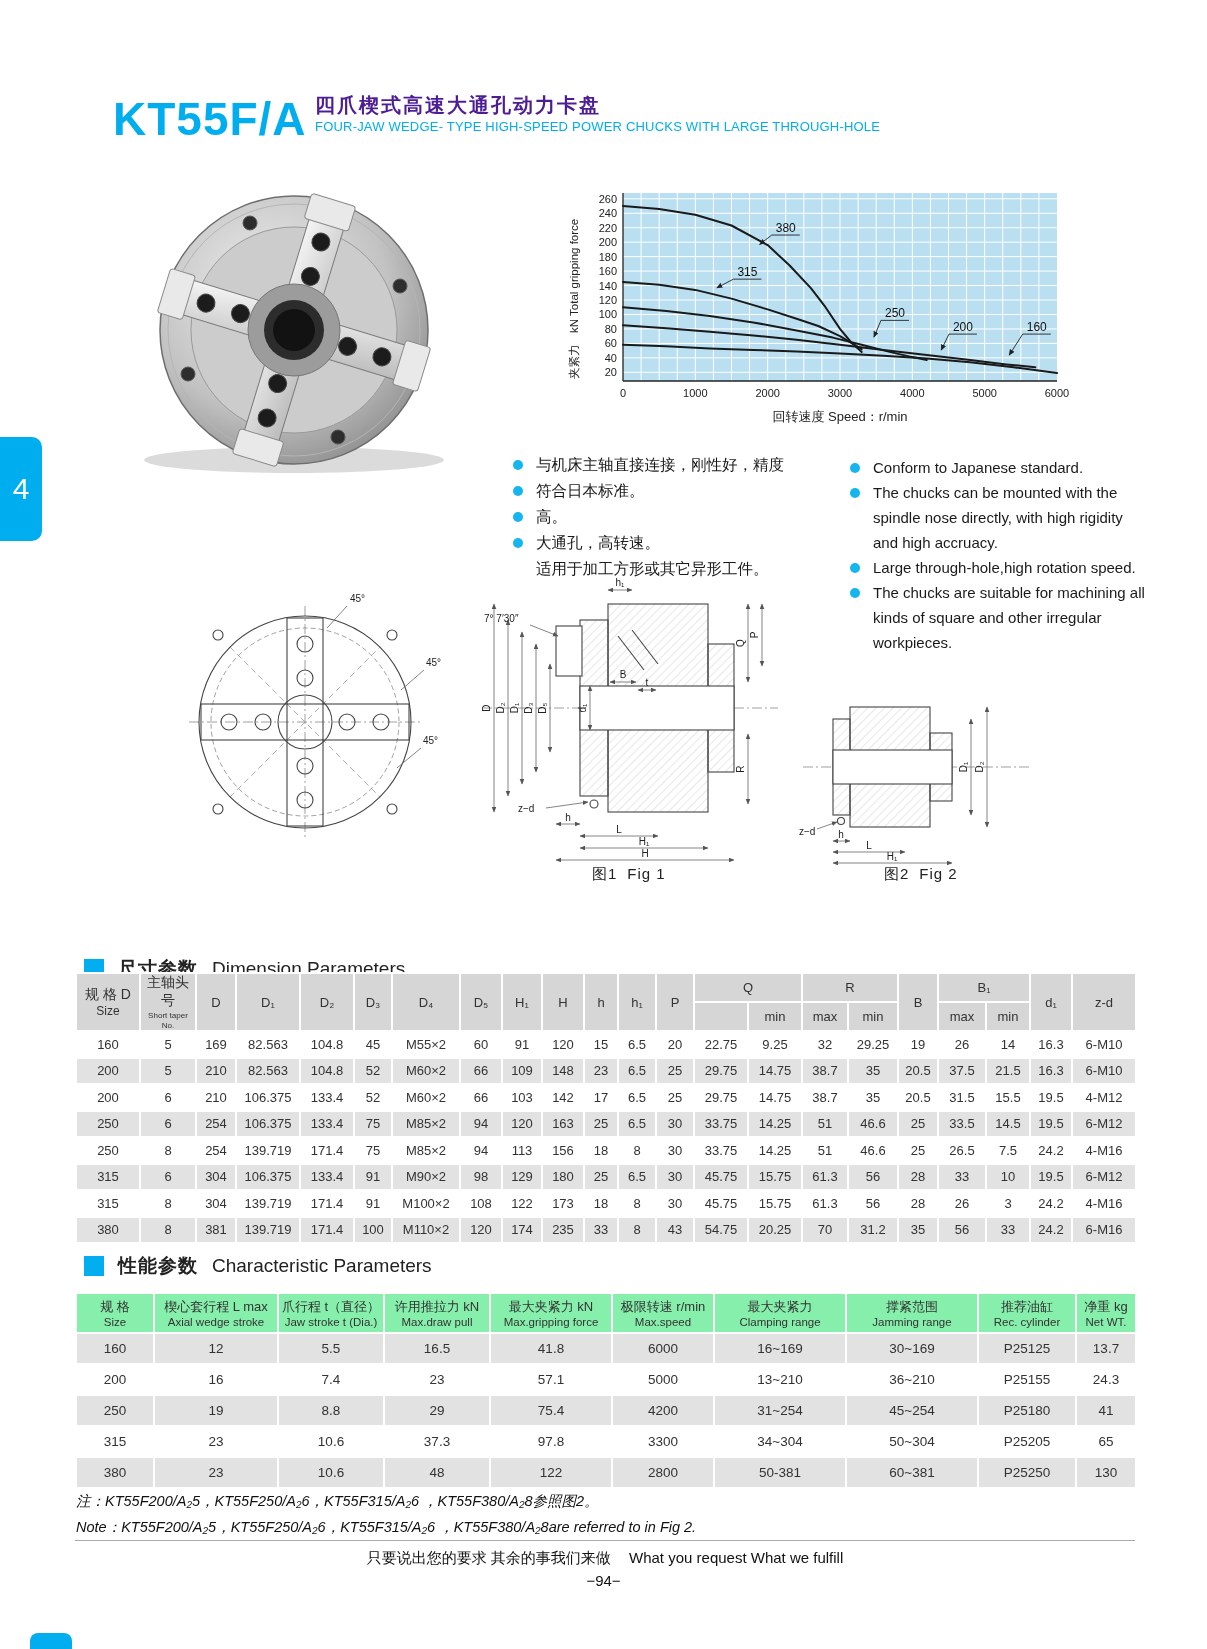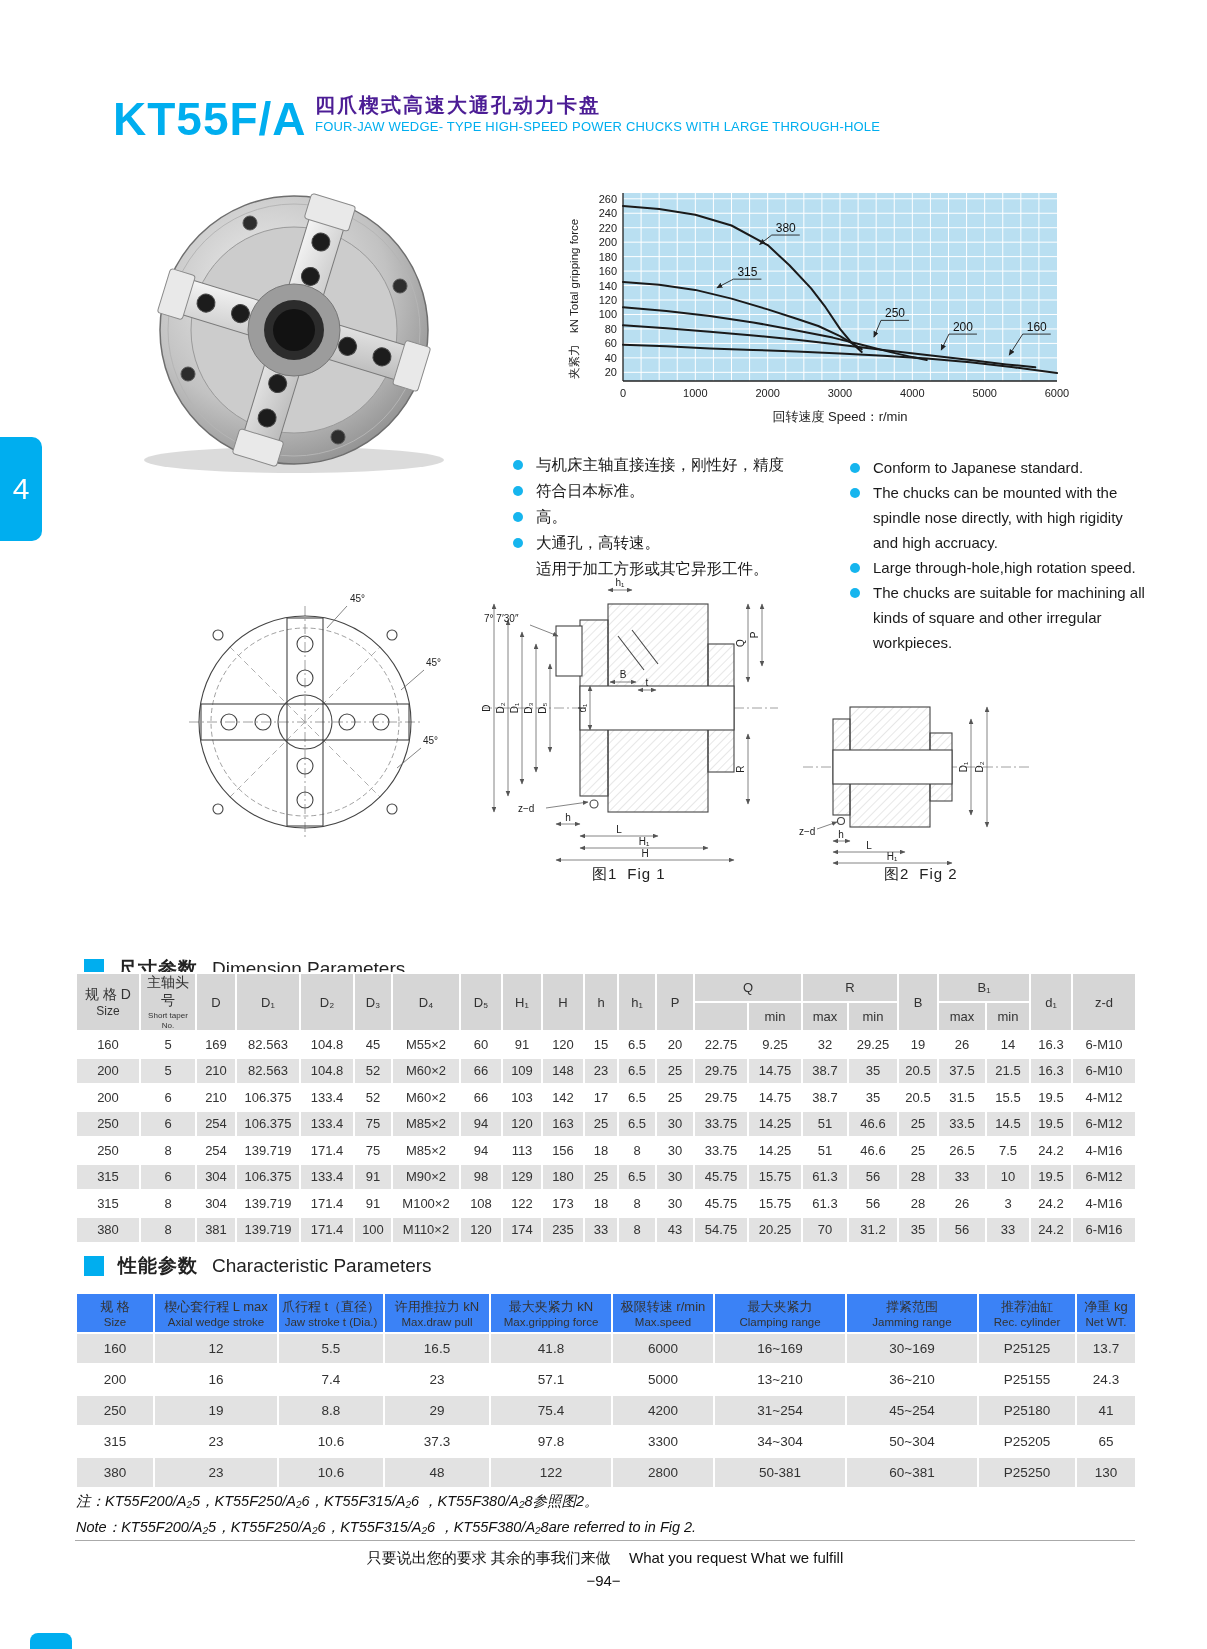--- a/index.html
+++ b/index.html
@@ -51,21 +51,21 @@
   
   table{border-collapse:collapse;table-layout:fixed;}
   .dim-table{position:absolute;left:75px;top:972px;width:1060px;font-size:13px;color:#333;}
   .dim-table th,.dim-table td{border:2px solid #fff;text-align:center;padding:0 1px;}
   .dim-table th{background:#d6d6d6;font-weight:normal;height:22px;font-size:13px;}
   .dim-table td{height:24.5px;background:#fff;}
   .dim-table tr.alt td{background:#e2e2e2;}
   .h-cn{font-size:14px;} .h-en{font-size:12px;} .h-sm{font-size:14px;} .h-tiny{font-size:8.5px;transform:scale(0.95);}
   .char-table{position:absolute;left:75px;top:1292px;width:1060px;font-size:13.5px;color:#333;}
   .char-table th,.char-table td{border:2px solid #fff;text-align:center;}
-  .char-table th{background:#3b82f6;font-weight:normal;padding:4px 0;}
+  .char-table th{background:#86efac;font-weight:normal;padding:4px 0;}
   .char-table th .cn{font-size:13px;} .char-table th .en{font-size:11.5px;}
   .char-table td{height:27px;background:#fff;}
   .char-table tr.alt td{background:#e2e2e2;}
 
   
   .notes{position:absolute;left:76px;top:1488px;font-size:14.5px;line-height:26px;color:#111;font-style:italic;}
   .footer{position:absolute;left:75px;top:1540px;width:1060px;border-top:1px solid #aaa;
           text-align:center;padding-top:8px;font-size:15px;color:#111;}
   .footer span{margin:0 7px;}
   .pagenum{position:absolute;left:0;top:1572px;width:1207px;text-align:center;font-size:15px;color:#111;}

